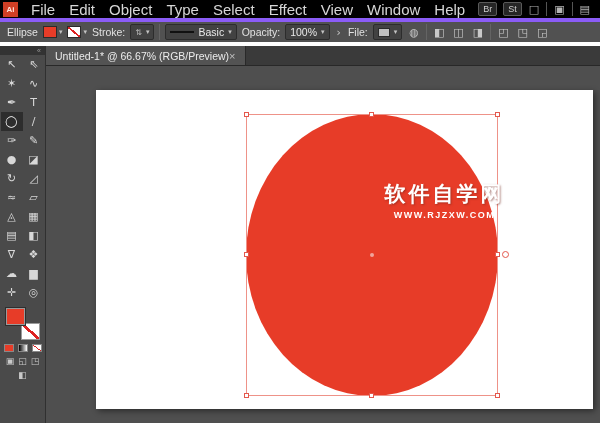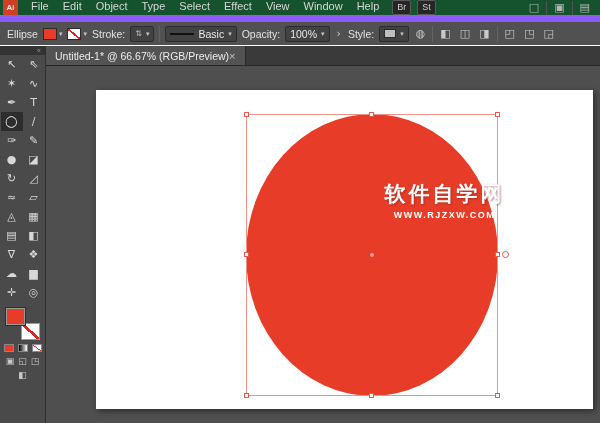--- a/index.html
+++ b/index.html
@@ -1,29 +1,29 @@
 <!DOCTYPE html>
 <html><head>
 <meta charset="utf-8">
 <style>
 *{box-sizing:border-box;margin:0;padding:0}
 html,body{width:600px;height:423px;overflow:hidden}
 body{font-family:"Liberation Sans","DejaVu Sans",sans-serif;background:#4f4f4f}
 .app{width:600px;height:423px;display:flex;flex-direction:column;color:#ddd}
 
-.menubar{height:22px;flex:0 0 22px;background:#14532d;display:flex;border-bottom:7px solid #8b5cf6}
+.menubar{height:22px;flex:0 0 22px;background:#000000;display:flex;align-items:center;border-bottom:4px solid #8b5cf6}
 .logo{width:15px;height:15px;margin:0 6px 0 3px;background:#cf3f25;color:#ffe3da;font-size:8px;font-weight:bold;display:flex;align-items:center;justify-content:center}
-.menu-item{padding:0 7px;font-size:11px;color:#d6d6d6}
+.menu-item{padding:0 7px;font-size:15px;color:#d6d6d6}
 .mb-btn{background:#262626;border:1px solid #5a5a5a;color:#ccc;font-size:9px;padding:1px 4px;border-radius:2px;margin-left:6px}
 .mb-spacer{flex:1}
 .mb-right{display:flex;align-items:center;gap:7px;padding-right:10px}
 .mb-icon{color:#b5b5b5;font-size:11px;font-family:"DejaVu Sans",sans-serif}
 .vsep{width:1px;height:14px;background:#2c2c2c;border-right:1px solid #555}
 
-.controlbar{height:24px;flex:0 0 24px;background:#515151;border-bottom:1px solid #ffffff;display:flex;align-items:center;gap:5px;padding:0 7px;font-size:10.5px}
+.controlbar{height:24px;flex:0 0 24px;background:#515151;border-bottom:4px solid #ffffff;display:flex;align-items:center;gap:5px;padding:0 7px;font-size:10.5px}
 .cb-label{color:#e2e2e2;white-space:nowrap}
 .swatch-wrap{display:flex;align-items:center;gap:2px}
 .swatch{width:14px;height:12px;border:1px solid #2b2b2b}
 .swatch.fillsw{background:#e73c28}
 .swatch.strokesw{background:#fff;background-image:linear-gradient(to top right,transparent 44%,#d22 44%,#d22 56%,transparent 56%)}
 .dd{font-size:7px;color:#c4c4c4;font-family:"DejaVu Sans",sans-serif}
 .combo{height:16px;background:#424242;border:1px solid #2c2c2c;border-radius:2px;display:flex;align-items:center;gap:4px;padding:0 4px;color:#e8e8e8;white-space:nowrap}
 .spin{font-size:8px;color:#bbb;font-family:"DejaVu Sans",sans-serif}
 .sep{width:1px;height:16px;background:#3a3a3a;border-right:1px solid #646464}
 .lineprev{width:24px;height:2px;background:#111}
@@ -113,21 +113,21 @@
       <span class="lineprev"></span>
       <span>Basic</span>
       <span class="dd">▾</span>
     </span>
     <span class="cb-label">Opacity:</span>
     <span class="combo">
       <span>100%</span>
       <span class="dd">▾</span>
     </span>
     <span class="alg">›</span>
-    <span class="cb-label">Style:</span>
+    <span class="cb-label">File:</span>
     <span class="combo">
       <span class="stylemini"></span>
       <span class="dd">▾</span>
     </span>
     <span class="alg">◍</span>
     <span class="sep"></span>
     <span class="alg">◧</span>
     <span class="alg">◫</span>
     <span class="alg">◨</span>
     <span class="sep"></span>

